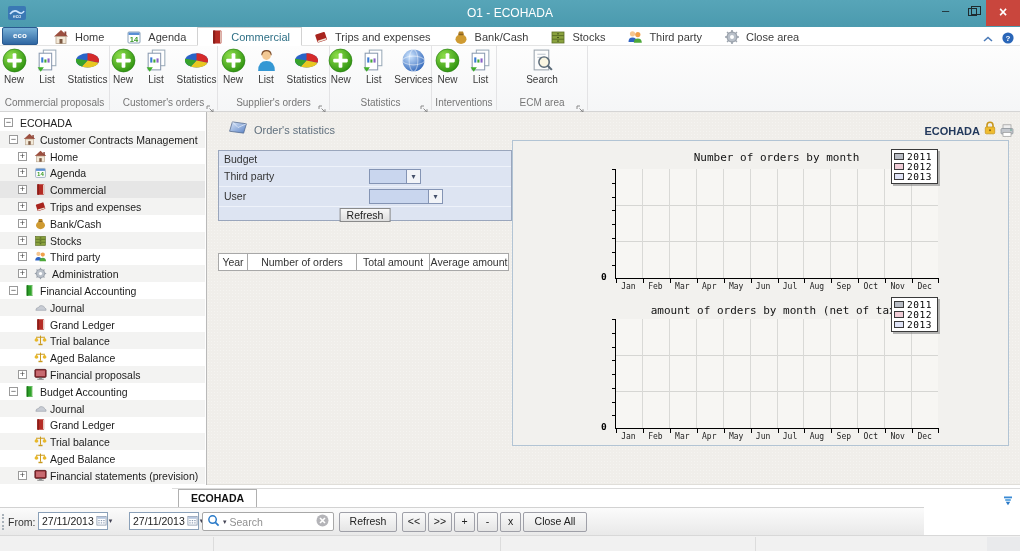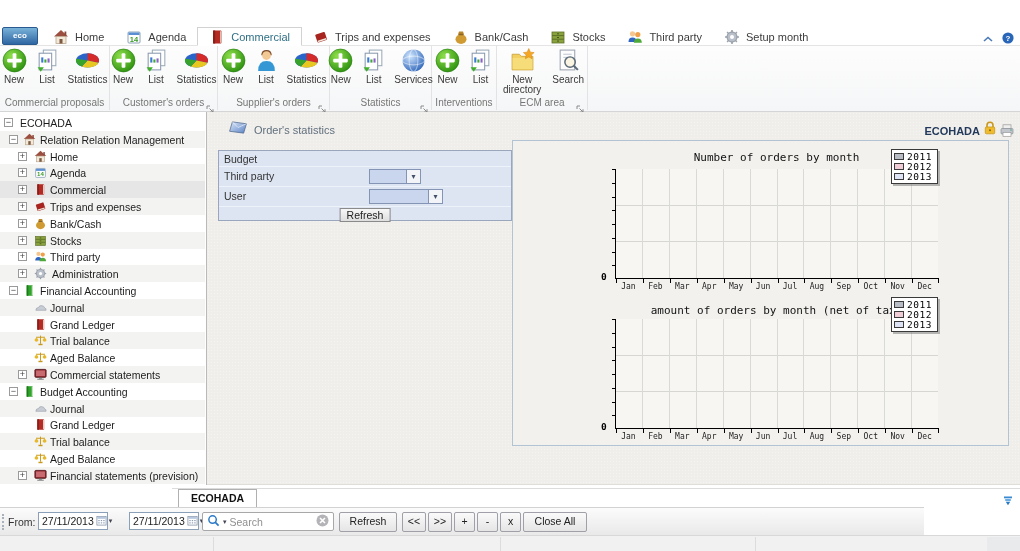--- a/index.html
+++ b/index.html
@@ -135,20 +135,33 @@
   #statusstrip{position:absolute;left:0;top:535px;width:1020px;height:16px;background:#f1f1f1;
                border-top:1px solid #d8d8d8;}
   .ss-div{position:absolute;top:1px;bottom:0;width:1px;background:#dcdcdc;}
   #ss-grip{position:absolute;right:0;top:1px;bottom:0;width:33px;background:#e9eaec;}
 </style>
 </head>
 <body>
 
 <div id="app">
 
+  <div id="titlebar">
+    <span id="title-app-icon"><svg width="100%" height="100%" viewBox="0 0 18 14">
+          <rect width="18" height="14" rx="2" fill="#3a78b4"></rect>
+          <path d="M2 8 Q6 3 10 6 Q14 9 16 5" stroke="#cfe6ff" stroke-width="1.6" fill="none"></path>
+          <text x="9" y="12" font-size="5" fill="#fff" text-anchor="middle" font-family="sans-serif">eco</text>
+        </svg></span>
+    <span id="title-text">O1 - ECOHADA</span>
+    <div class="win-btn" id="btn-min">–</div>
+    <div class="win-btn" id="btn-max">
+        <span class="restore-glyph"></span>
+      </div>
+    <div class="win-btn" id="btn-close">×</div>
+  </div>
 
   <div id="tabrow">
     <div id="app-button">eco</div>
     <div id="tabs-container">
         <div class="rtab">
           <span class="rtab-ic"><svg width="100%" height="100%" viewBox="0 0 16 16">
               <polygon points="8,1 15,7.5 1,7.5" fill="#9c4f3f"></polygon>
               <rect x="3" y="7.5" width="10" height="7" fill="#f3e9d8" stroke="#b9a58e" stroke-width="0.8"></rect>
               <rect x="6.5" y="10" width="3" height="4.5" fill="#7d5a43"></rect>
               <rect x="11.5" y="2.5" width="1.8" height="4" fill="#8a4438"></rect>
@@ -216,21 +229,21 @@
                 <line x1="8" y1="13" x2="8" y2="15"></line>
                 <line x1="4.5" y1="11.5" x2="3.1" y2="12.9"></line>
                 <line x1="3" y1="8" x2="1" y2="8"></line>
                 <line x1="4.5" y1="4.5" x2="3.1" y2="3.1"></line>
                 <line x1="8" y1="3" x2="8" y2="1"></line>
                 <line x1="11.5" y1="4.5" x2="12.9" y2="3.1"></line>
               </g>
               <circle cx="8" cy="8" r="5" fill="#b9c0c9" stroke="#8d95a0"></circle>
               <circle cx="8" cy="8" r="2" fill="#fff"></circle>
             </svg></span>
-          <span class="rtab-lb">Setup month</span>
+          <span class="rtab-lb">Close area</span>
         </div>
       </div>
     <div id="ribbon-right">
       <span><svg width="10" height="8" viewBox="0 0 10 8">
             <polyline points="1,5 5,1.5 9,5" fill="none" stroke="#4a7ab8" stroke-width="1.6"></polyline>
           </svg></span>
       <span><svg width="12" height="12" viewBox="0 0 12 12">
             <circle cx="6" cy="6" r="5.6" fill="#2a66b8"></circle>
             <text x="6" y="8.8" text-anchor="middle" font-size="8" font-weight="bold" fill="#fff" font-family="sans-serif">?</text>
           </svg></span>
@@ -441,28 +454,20 @@
               </svg></span>
             <span class="rbtn-lb">List</span>
           </div>
         </div>
         <div class="g-label">Interventions</div>
       </div>
       <div class="rgroup" style="left: 497px; width: 91px;">
         <div class="g-buttons">
           <div class="rbtn">
             <span class="rbtn-ic"><svg width="100%" height="100%" viewBox="0 0 24 24">
-                <path d="M2 6 L9 6 L11 8 L22 8 L22 21 L2 21 Z" fill="#f2cf5e" stroke="#c9a23c" stroke-width="0.8"></path>
-                <rect x="2.5" y="9.5" width="19" height="11" fill="#f7dc7a"></rect>
-                <polygon points="18,0.5 19.6,4 23.2,4.4 20.5,6.8 21.3,10.4 18,8.5 14.7,10.4 15.5,6.8 12.8,4.4 16.4,4" fill="#f5a623" stroke="#d4881a" stroke-width="0.5"></polygon>
-              </svg></span>
-            <span class="rbtn-lb">New directory</span>
-          </div>
-          <div class="rbtn">
-            <span class="rbtn-ic"><svg width="100%" height="100%" viewBox="0 0 24 24">
                 <rect x="4" y="2" width="14" height="19" fill="#fdfdfd" stroke="#9aa4ae"></rect>
                 <line x1="7" y1="6" x2="15" y2="6" stroke="#c0c8d0"></line>
                 <line x1="7" y1="9" x2="15" y2="9" stroke="#c0c8d0"></line>
                 <circle cx="13.5" cy="13.5" r="5" fill="rgba(245,238,200,0.5)" stroke="#5a6a78" stroke-width="1.4"></circle>
                 <line x1="17" y1="17" x2="21" y2="21" stroke="#5a6a78" stroke-width="2"></line>
               </svg></span>
             <span class="rbtn-lb">Search</span>
           </div>
         </div>
         <div class="g-label">ECM area</div>
@@ -479,21 +484,21 @@
         <span class="tlb" style="left:20px">ECOHADA</span>
       </div>
       <div class="trow striped" style="top: 18.8px;">
         <span class="texp" style="left:9px">−</span>
         <span class="tico" style="left:23px"><svg width="100%" height="100%" viewBox="0 0 16 16">
             <polygon points="8,1 15,7.5 1,7.5" fill="#9c4f3f"></polygon>
             <rect x="3" y="7.5" width="10" height="7" fill="#f3e9d8" stroke="#b9a58e" stroke-width="0.8"></rect>
             <rect x="6.5" y="10" width="3" height="4.5" fill="#7d5a43"></rect>
             <rect x="11.5" y="2.5" width="1.8" height="4" fill="#8a4438"></rect>
           </svg></span>
-        <span class="tlb" style="left:40px">Relation Relation Management</span>
+        <span class="tlb" style="left:40px">Customer Contracts Management</span>
       </div>
       <div class="trow" style="top: 35.6px;">
         <span class="texp" style="left:18px">+</span>
         <span class="tico" style="left:34px"><svg width="100%" height="100%" viewBox="0 0 16 16">
             <polygon points="8,1 15,7.5 1,7.5" fill="#9c4f3f"></polygon>
             <rect x="3" y="7.5" width="10" height="7" fill="#f3e9d8" stroke="#b9a58e" stroke-width="0.8"></rect>
             <rect x="6.5" y="10" width="3" height="4.5" fill="#7d5a43"></rect>
             <rect x="11.5" y="2.5" width="1.8" height="4" fill="#8a4438"></rect>
           </svg></span>
         <span class="tlb" style="left:50px">Home</span>
@@ -619,21 +624,21 @@
         <span class="tlb" style="left:50px">Aged Balance</span>
       </div>
       <div class="trow striped" style="top: 254px;">
         <span class="texp" style="left:18px">+</span>
         <span class="tico" style="left:34px"><svg width="100%" height="100%" viewBox="0 0 14 13">
             <rect x="1" y="1" width="12" height="8.5" rx="1" fill="#8c2a30" stroke="#5c1a1e"></rect>
             <rect x="2.2" y="2.2" width="9.6" height="6" fill="#c86a70"></rect>
             <rect x="5.5" y="9.5" width="3" height="1.5" fill="#666"></rect>
             <rect x="3.5" y="11" width="7" height="1.2" fill="#888"></rect>
           </svg></span>
-        <span class="tlb" style="left:50px">Commercial statements</span>
+        <span class="tlb" style="left:50px">Financial proposals</span>
       </div>
       <div class="trow" style="top: 270.8px;">
         <span class="texp" style="left:9px">−</span>
         <span class="tico" style="left:23px"><svg width="100%" height="100%" viewBox="0 0 16 16">
             <rect x="4.5" y="1.5" width="7.5" height="13" rx="0.8" fill="#2fa32a"></rect>
             <rect x="4.5" y="1.5" width="2" height="13" fill="#1d7a1a"></rect>
             <rect x="10.8" y="2.2" width="1.2" height="11.6" fill="#e6f0dc"></rect>
           </svg></span>
         <span class="tlb" style="left:40px">Budget Accounting</span>
       </div>
@@ -724,20 +729,26 @@
         <span class="dd" style="top:2px;width:74px;">
             <span class="dd-fill"></span>
             <span class="dd-btn">▾</span>
           </span>
       </div>
       <div class="f-row" style="top:56px;height:14px;border-bottom:none;">
         <button class="f-refresh-btn">Refresh</button>
       </div>
     </div>
 
+    <div id="stats-table">
+        <div class="th" style="width: 30px;">Year</div>
+        <div class="th" style="width: 110px;">Number of orders</div>
+        <div class="th" style="width: 74px;">Total amount</div>
+        <div class="th" style="width: 80px;">Average amount</div>
+      </div>
 
     <div id="chart-panel">
       <div class="chart" id="chart-0">
           <div class="c-title" style="top:10px">Number of orders by month</div>
           <div class="c-plot" style="top:28px">
             <div class="c-ytick" style="top:0.00px"></div>
             <div class="c-ytick" style="top:13.75px"></div>
             <div class="c-ytick" style="top:27.50px"></div>
             <div class="c-ytick" style="top:41.25px"></div>
             <div class="c-ytick" style="top:55.00px"></div>

